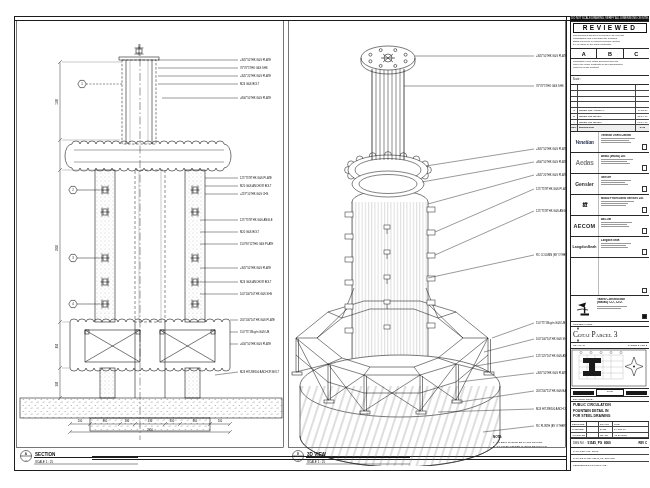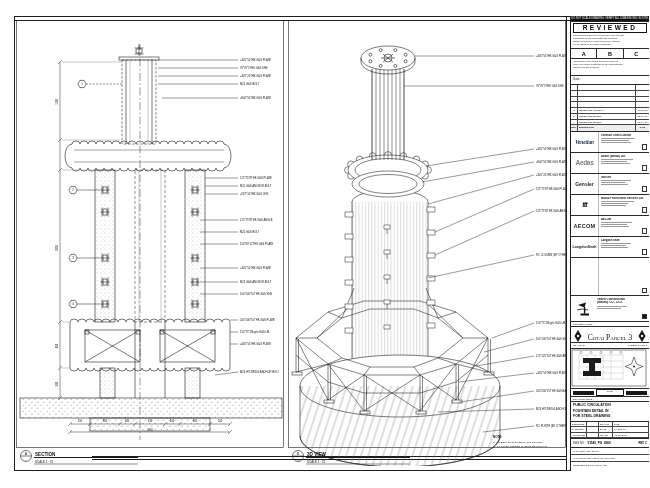--- a/index.html
+++ b/index.html
@@ -32,21 +32,21 @@
   .cname{font-size:2.7px;font-weight:bold;color:#111;line-height:3.2px;white-space:nowrap;overflow:hidden;}
   .bar{height:0.8px;background:#9a9a9a;margin-top:1.3px;}
   .cbox{position:absolute;right:2px;bottom:2px;width:3.5px;height:3.5px;border:0.7px solid #333;background:#fff;}
   .lg-ven{font-family:"Liberation Serif",serif;font-style:italic;font-weight:bold;font-size:5.2px;color:#14213d;}
   .lg-aedas{font-size:6.5px;color:#808080;font-weight:bold;letter-spacing:-0.3px;}
   .lg-gensler{font-size:5px;font-weight:bold;color:#2b2b2b;}
   .lg-ttt{font-size:7px;font-weight:bold;font-style:italic;color:#1d1d1d;letter-spacing:-0.8px;}
   .lg-aecom{font-size:5.5px;font-weight:bold;color:#1d1d1d;letter-spacing:0.3px;}
   .lg-lang{font-size:3.6px;font-weight:bold;color:#1d1d1d;}
   .strip{font-size:2.5px;line-height:5px;padding-left:2px;color:#111;background:#fff;white-space:nowrap;}
-  .banner{display:flex;align-items:flex-end;justify-content:space-between;padding:0 2px;}
+  .banner{display:flex;align-items:flex-start;justify-content:space-between;padding:0 2px;flex-direction:column;}
   .banner .ttl{font-family:"Liberation Serif",serif;font-variant:small-caps;font-size:7.5px;color:#111;white-space:nowrap;}
   .kphead{display:flex;justify-content:space-between;font-size:2.4px;line-height:6px;padding:0 2px;}
   .scalebar{display:flex;align-items:center;}
   .sb-black{flex:1;height:4px;background:#181818;margin:0 2px;}
   .sb-center{width:26px;border:0.8px solid #181818;font-size:2.4px;text-align:center;line-height:4.5px;background:#fff;white-space:nowrap;}
   .dtl{padding:1px 2px;}
   .dtl div{font-size:3.5px;font-weight:bold;line-height:5.5px;color:#111;white-space:nowrap;}
   .ftable{display:grid;grid-template-columns:16px 12px 14px 36px;height:100%;}
   .ftable div{border-right:1px solid #444;border-bottom:1px solid #444;font-size:2.4px;line-height:5.6px;padding-left:1px;white-space:nowrap;overflow:hidden;box-sizing:border-box;color:#111;}
   .dwgrow{display:flex;align-items:center;padding:0 2px;}

